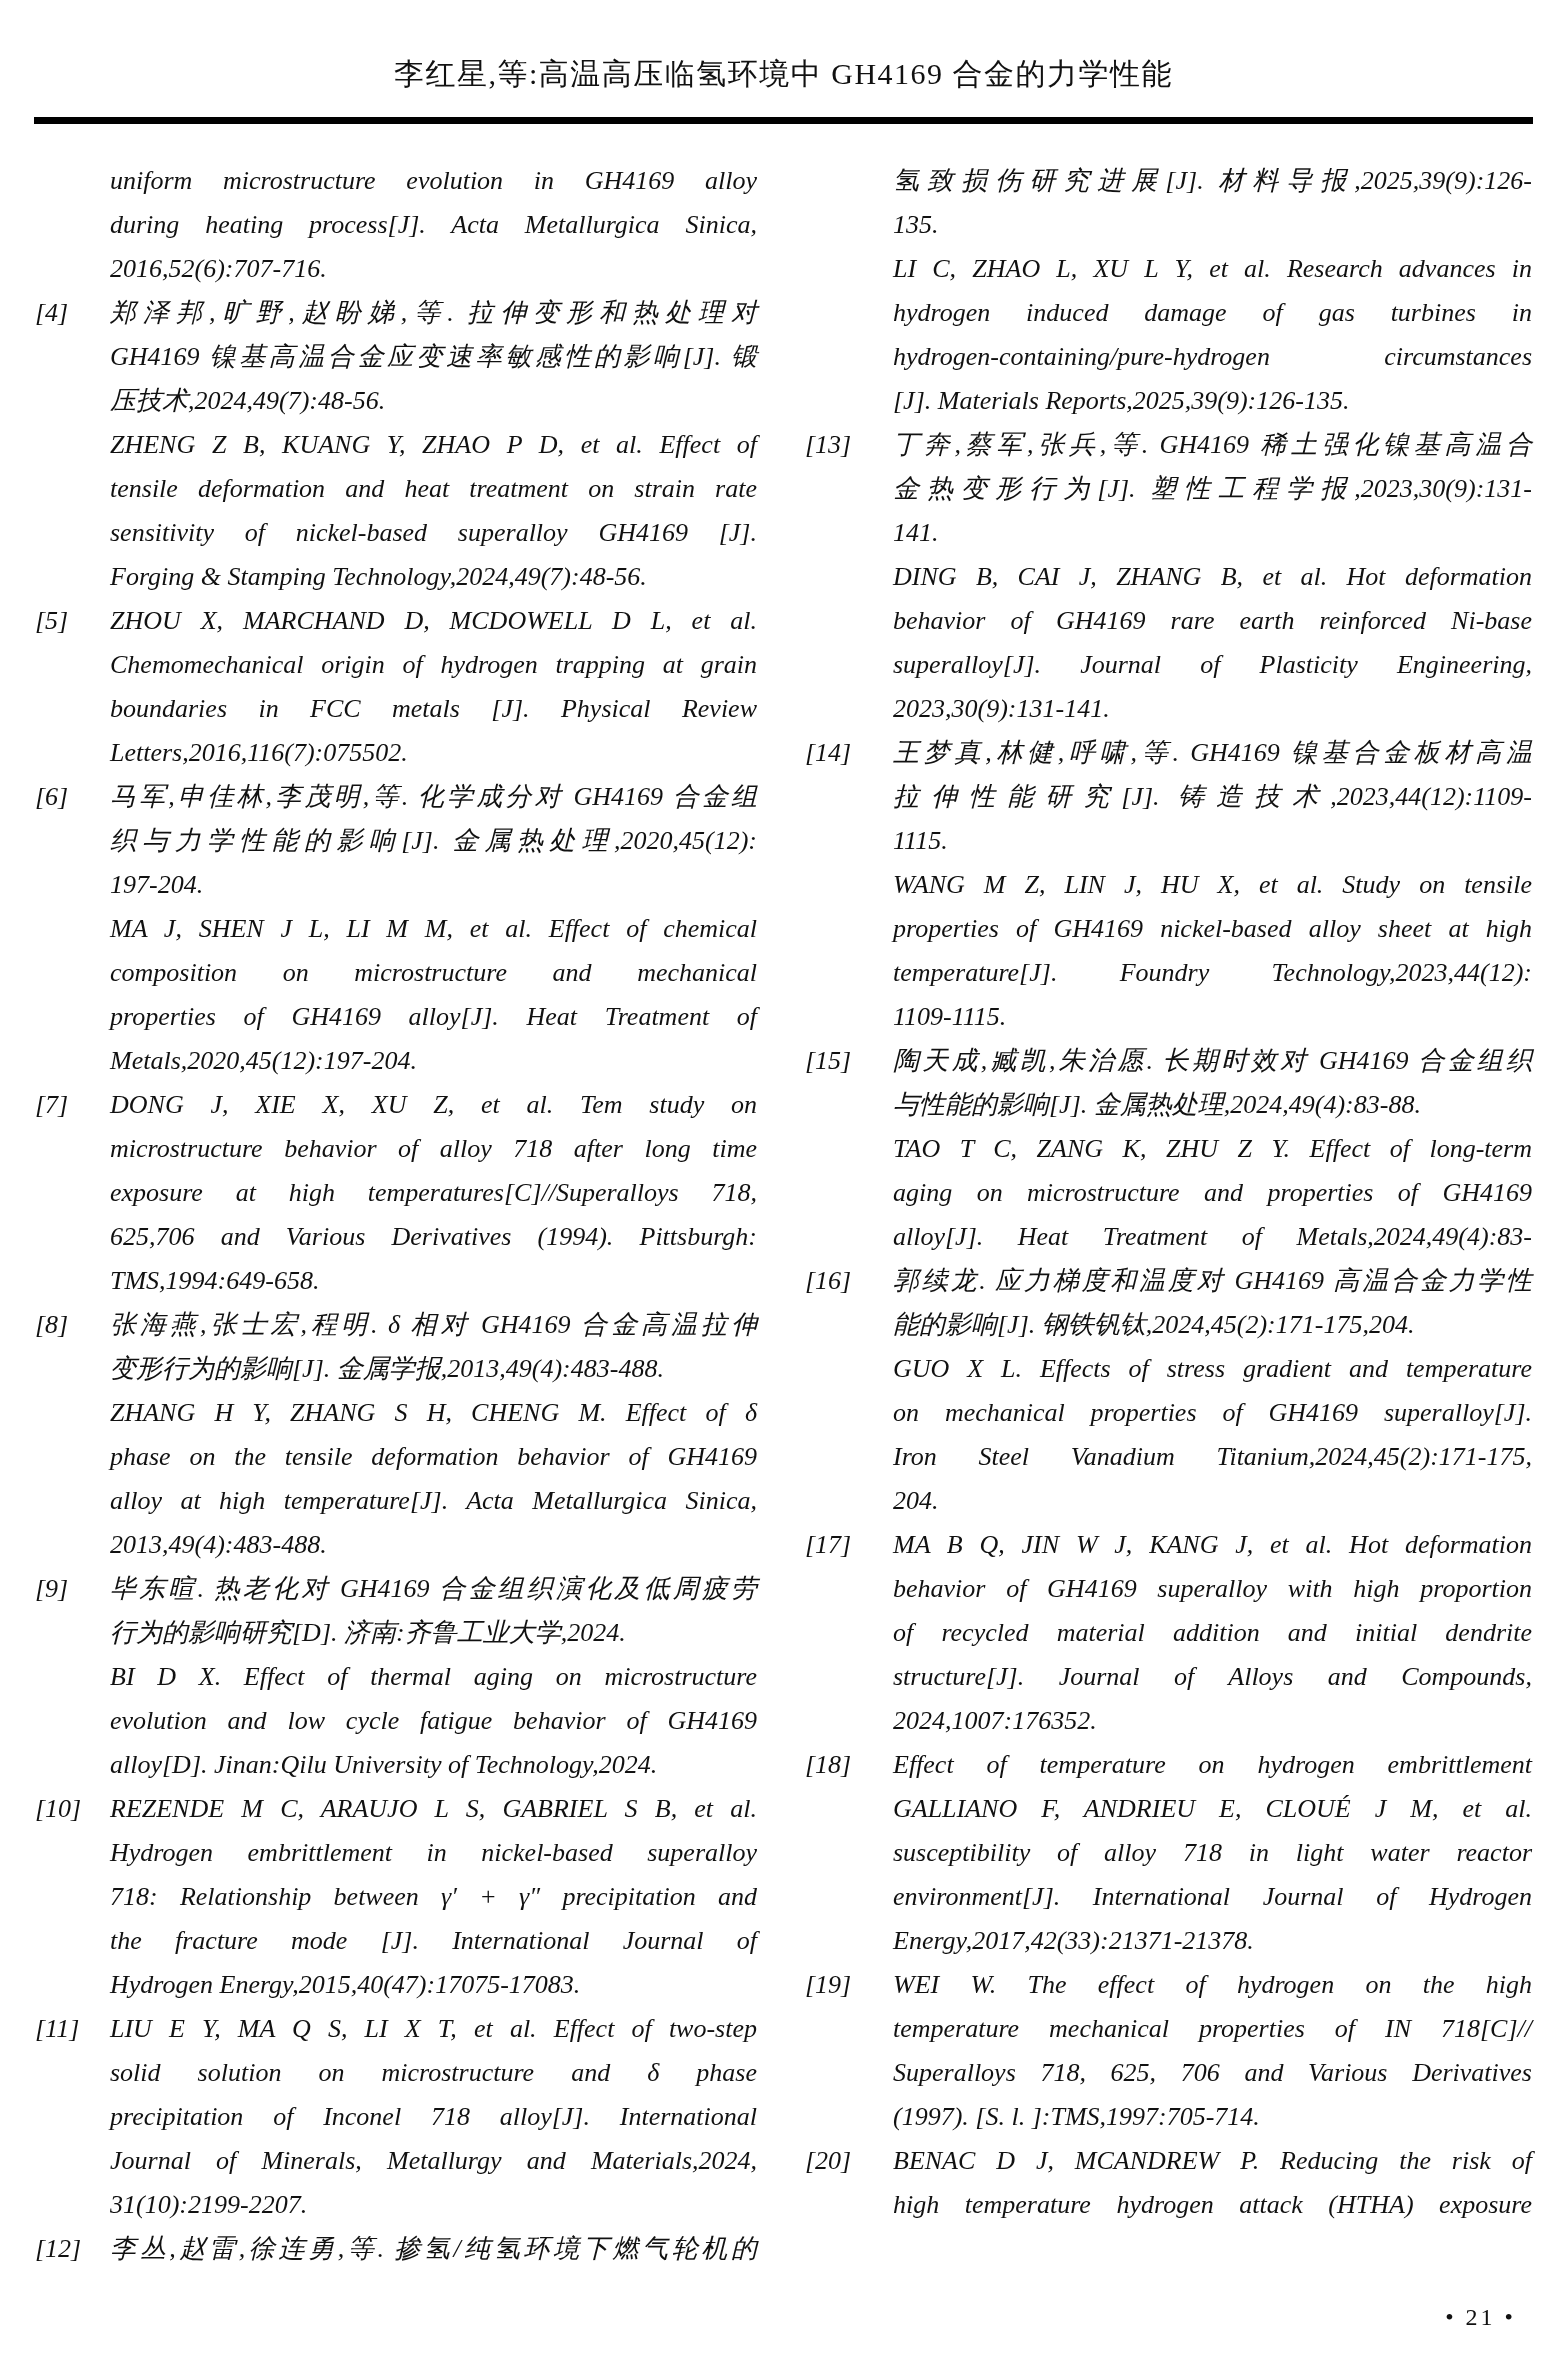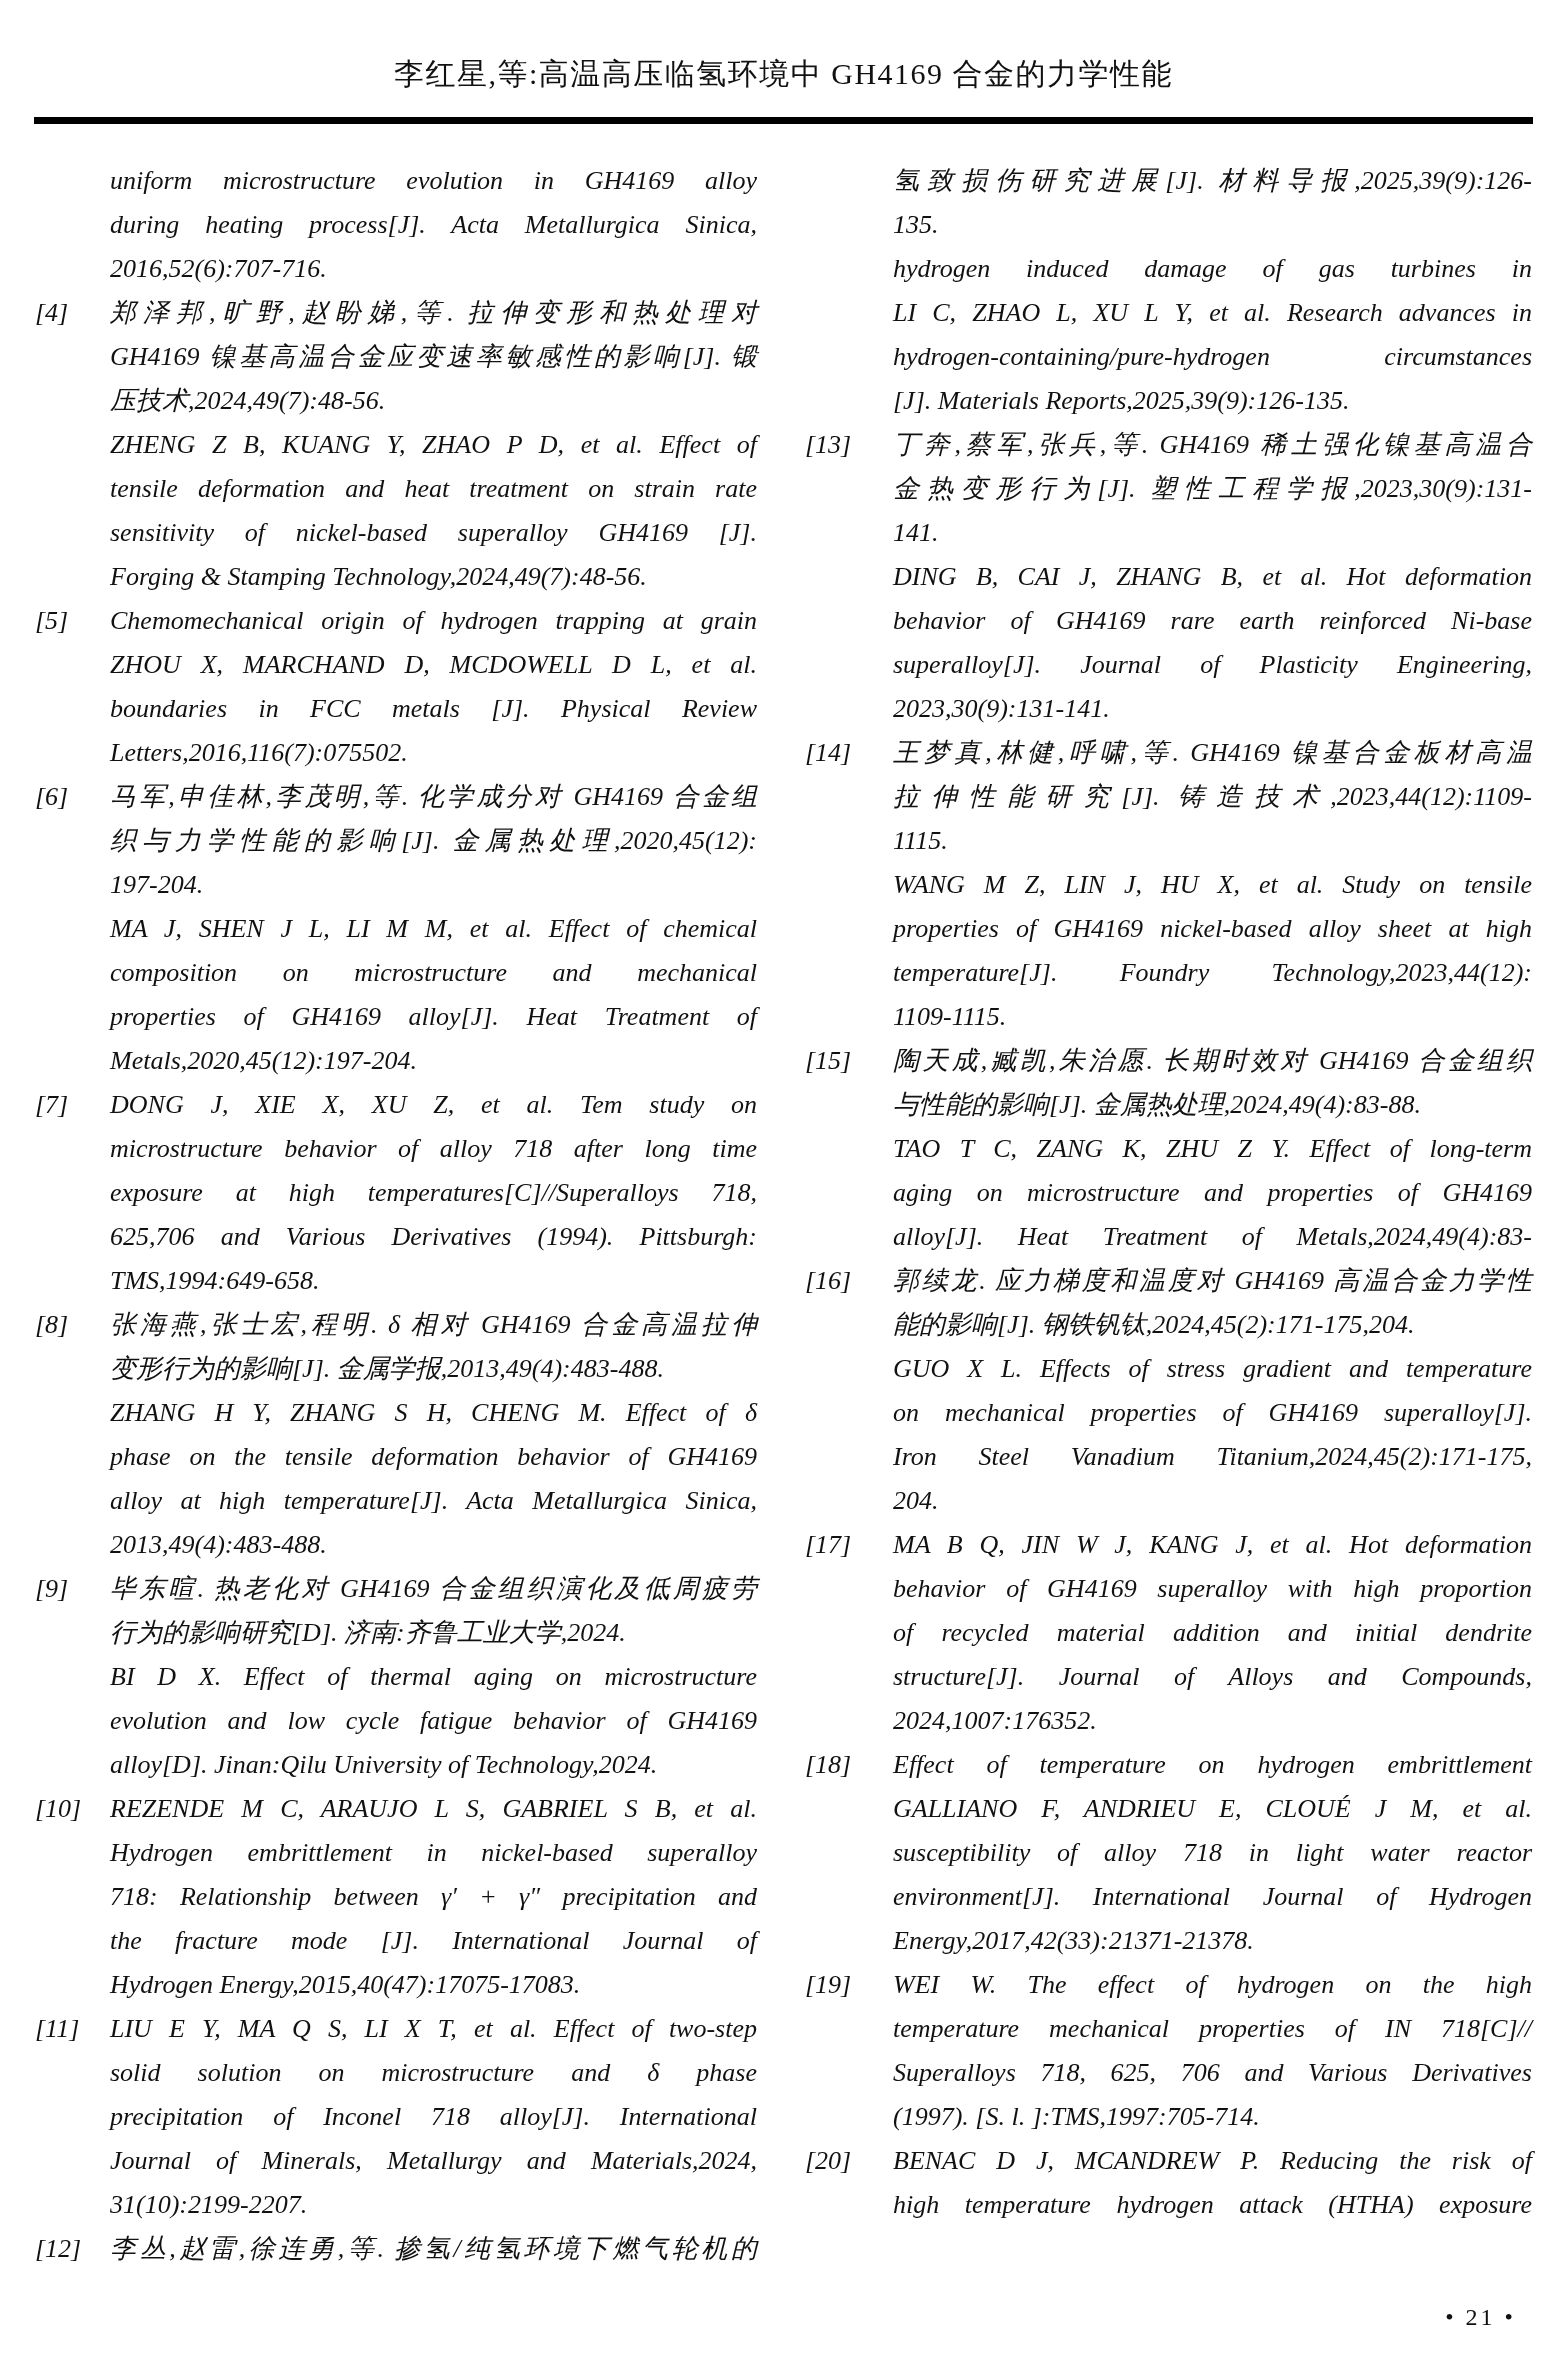--- a/index.html
+++ b/index.html
@@ -89,22 +89,22 @@
       <div class="line seg-last">压技术,2024,49(7):48-56.</div>
     </div>
     <div class="segment">
       <div class="line">ZHENG Z B, KUANG Y, ZHAO P D, et al. Effect of</div>
       <div class="line">tensile deformation and heat treatment on strain rate</div>
       <div class="line">sensitivity of nickel-based superalloy GH4169 [J].</div>
       <div class="line seg-last">Forging &amp; Stamping Technology,2024,49(7):48-56.</div>
     </div>
     <div class="segment">
       <span class="ref-label">[5]</span>
+      <div class="line">ZHOU X, MARCHAND D, MCDOWELL D L, et al.</div>
       <div class="line">Chemomechanical origin of hydrogen trapping at grain</div>
-      <div class="line">ZHOU X, MARCHAND D, MCDOWELL D L, et al.</div>
       <div class="line">boundaries in FCC metals [J]. Physical Review</div>
       <div class="line seg-last">Letters,2016,116(7):075502.</div>
     </div>
     <div class="segment">
       <span class="ref-label">[6]</span>
       <div class="line">马军,申佳林,李茂明,等. 化学成分对 GH4169 合金组</div>
       <div class="line">织与力学性能的影响[J]. 金属热处理,2020,45(12):</div>
       <div class="line seg-last">197-204.</div>
     </div>
     <div class="segment">
@@ -163,22 +163,22 @@
       <div class="line">李丛,赵雷,徐连勇,等. 掺氢/纯氢环境下燃气轮机的</div>
     </div>
   </div>
 
 <div class="col col-right" id="col-right">
     <div class="segment">
       <div class="line">氢致损伤研究进展[J]. 材料导报,2025,39(9):126-</div>
       <div class="line seg-last">135.</div>
     </div>
     <div class="segment">
+      <div class="line">LI C, ZHAO L, XU L Y, et al. Research advances in</div>
       <div class="line">hydrogen induced damage of gas turbines in</div>
-      <div class="line">LI C, ZHAO L, XU L Y, et al. Research advances in</div>
       <div class="line">hydrogen-containing/pure-hydrogen circumstances</div>
       <div class="line seg-last">[J]. Materials Reports,2025,39(9):126-135.</div>
     </div>
     <div class="segment">
       <span class="ref-label">[13]</span>
       <div class="line">丁奔,蔡军,张兵,等. GH4169 稀土强化镍基高温合</div>
       <div class="line">金热变形行为[J]. 塑性工程学报,2023,30(9):131-</div>
       <div class="line seg-last">141.</div>
     </div>
     <div class="segment">

